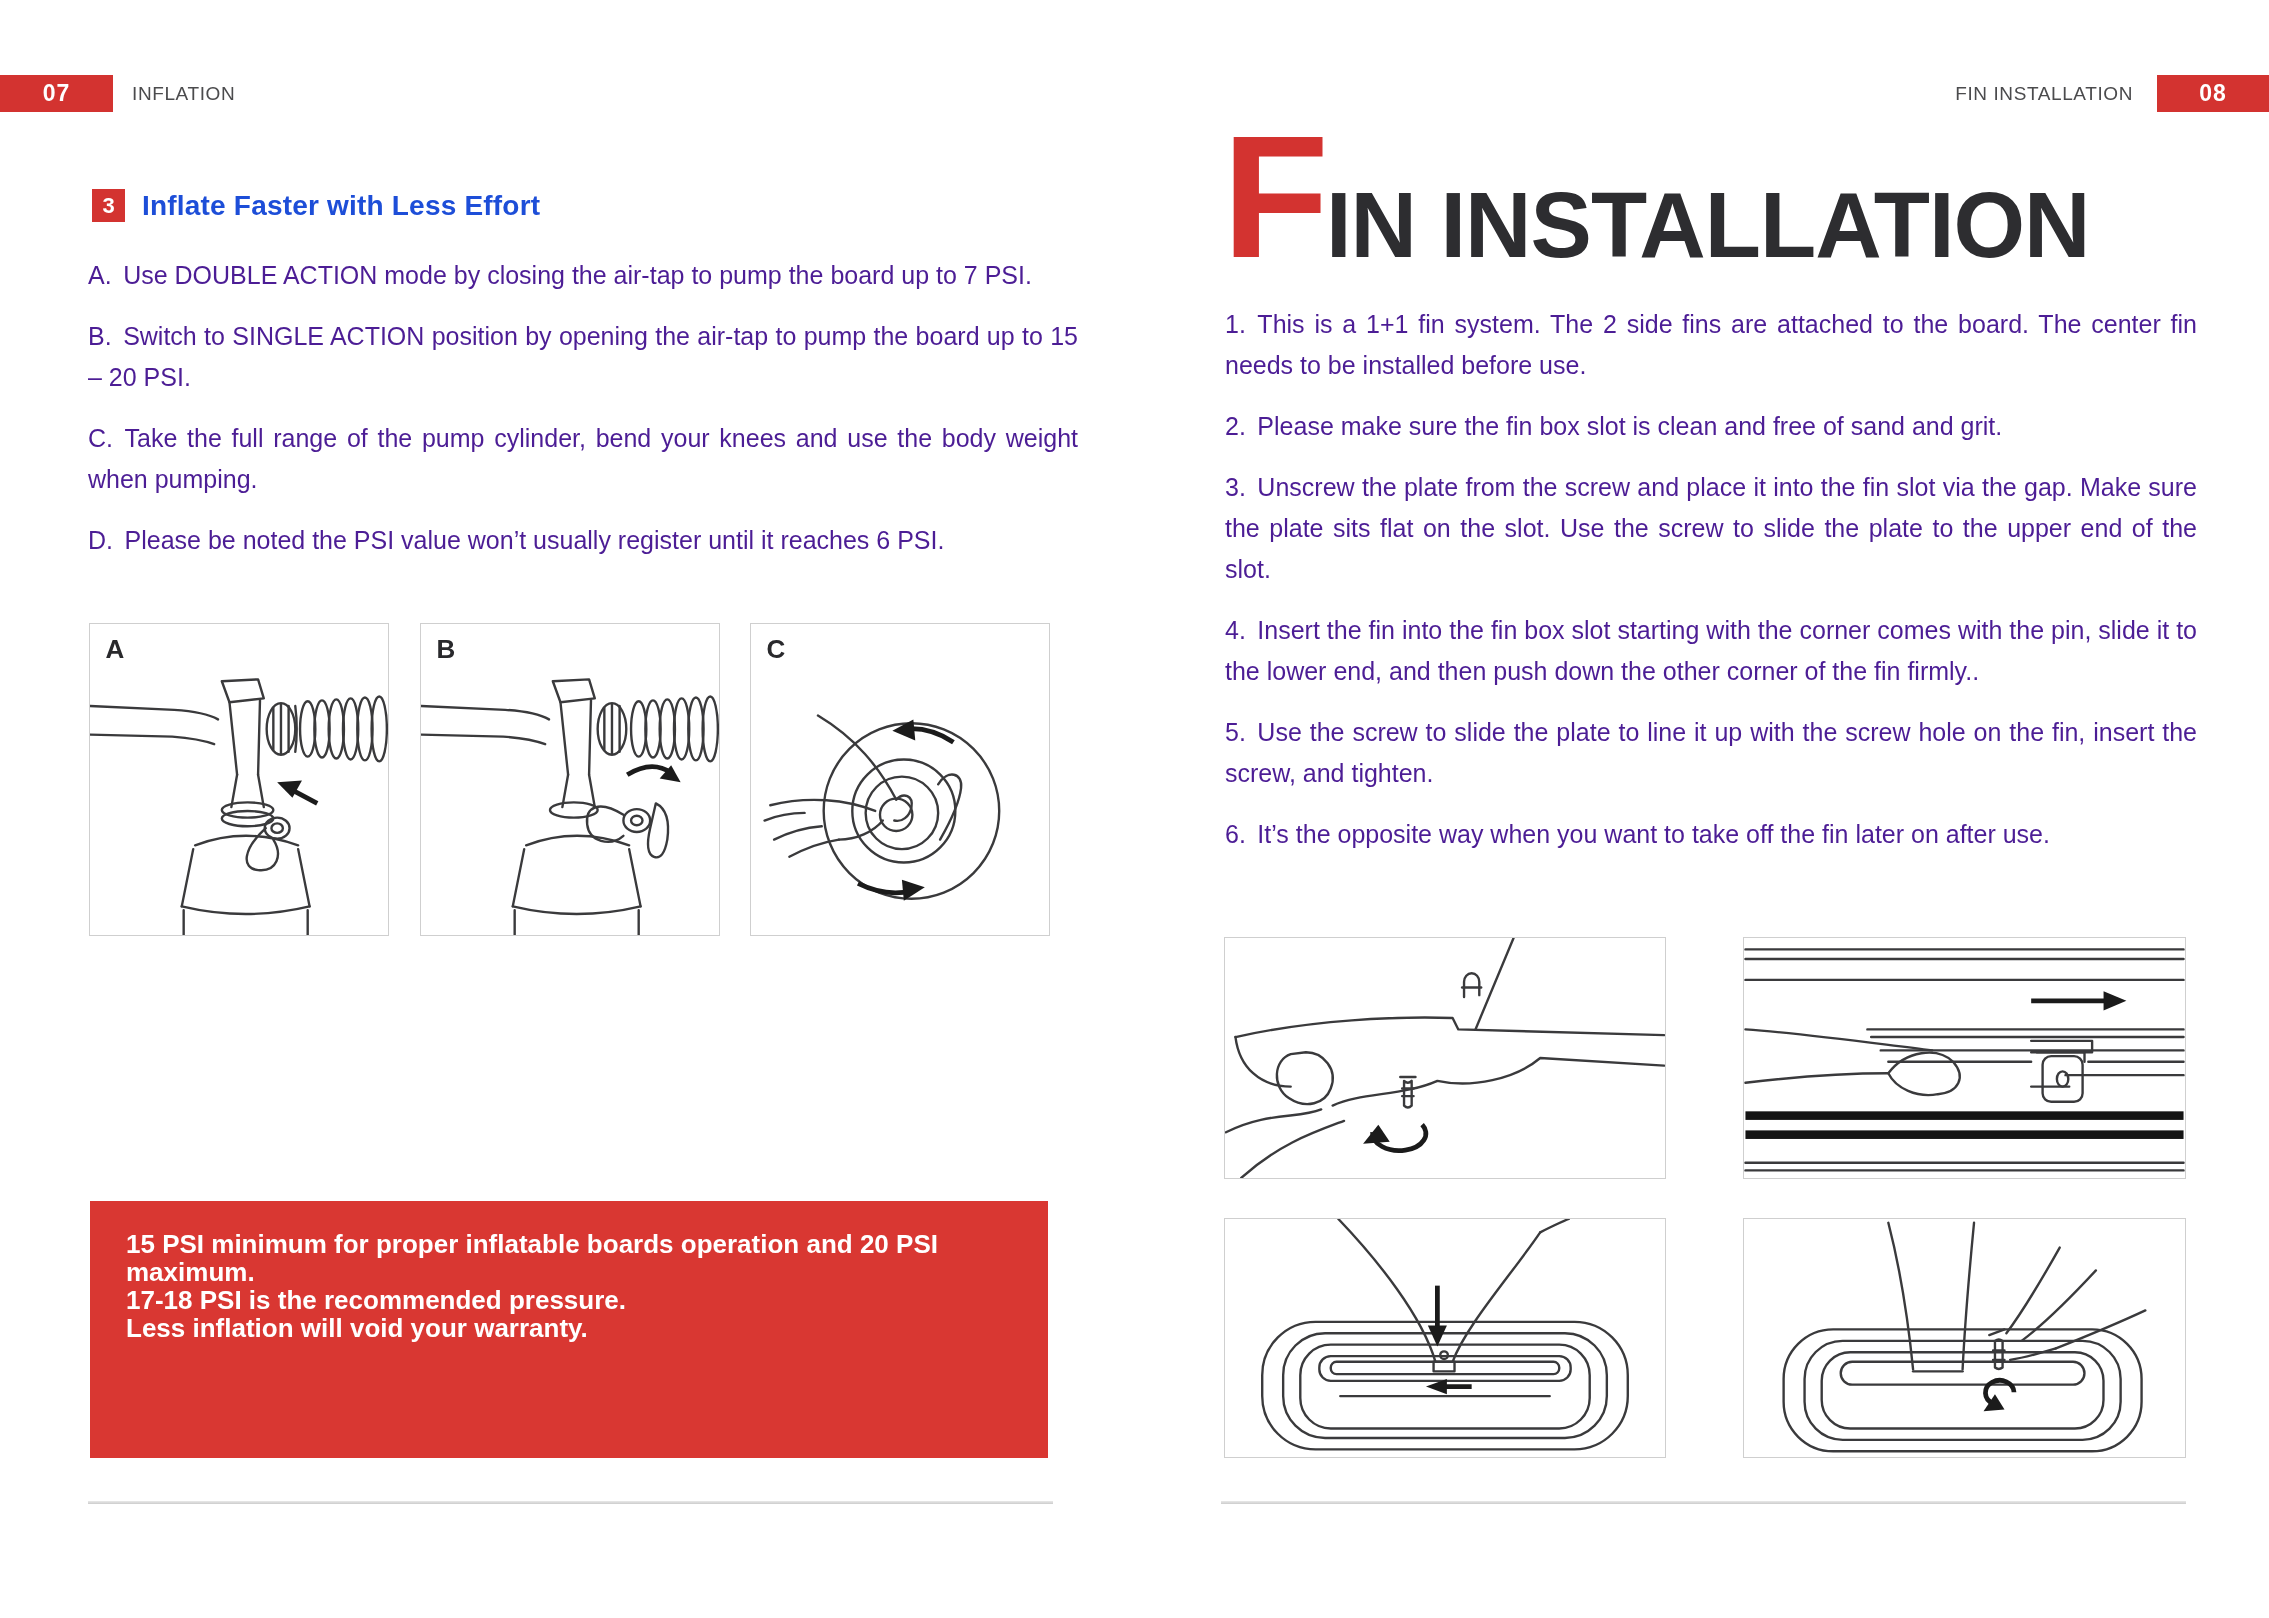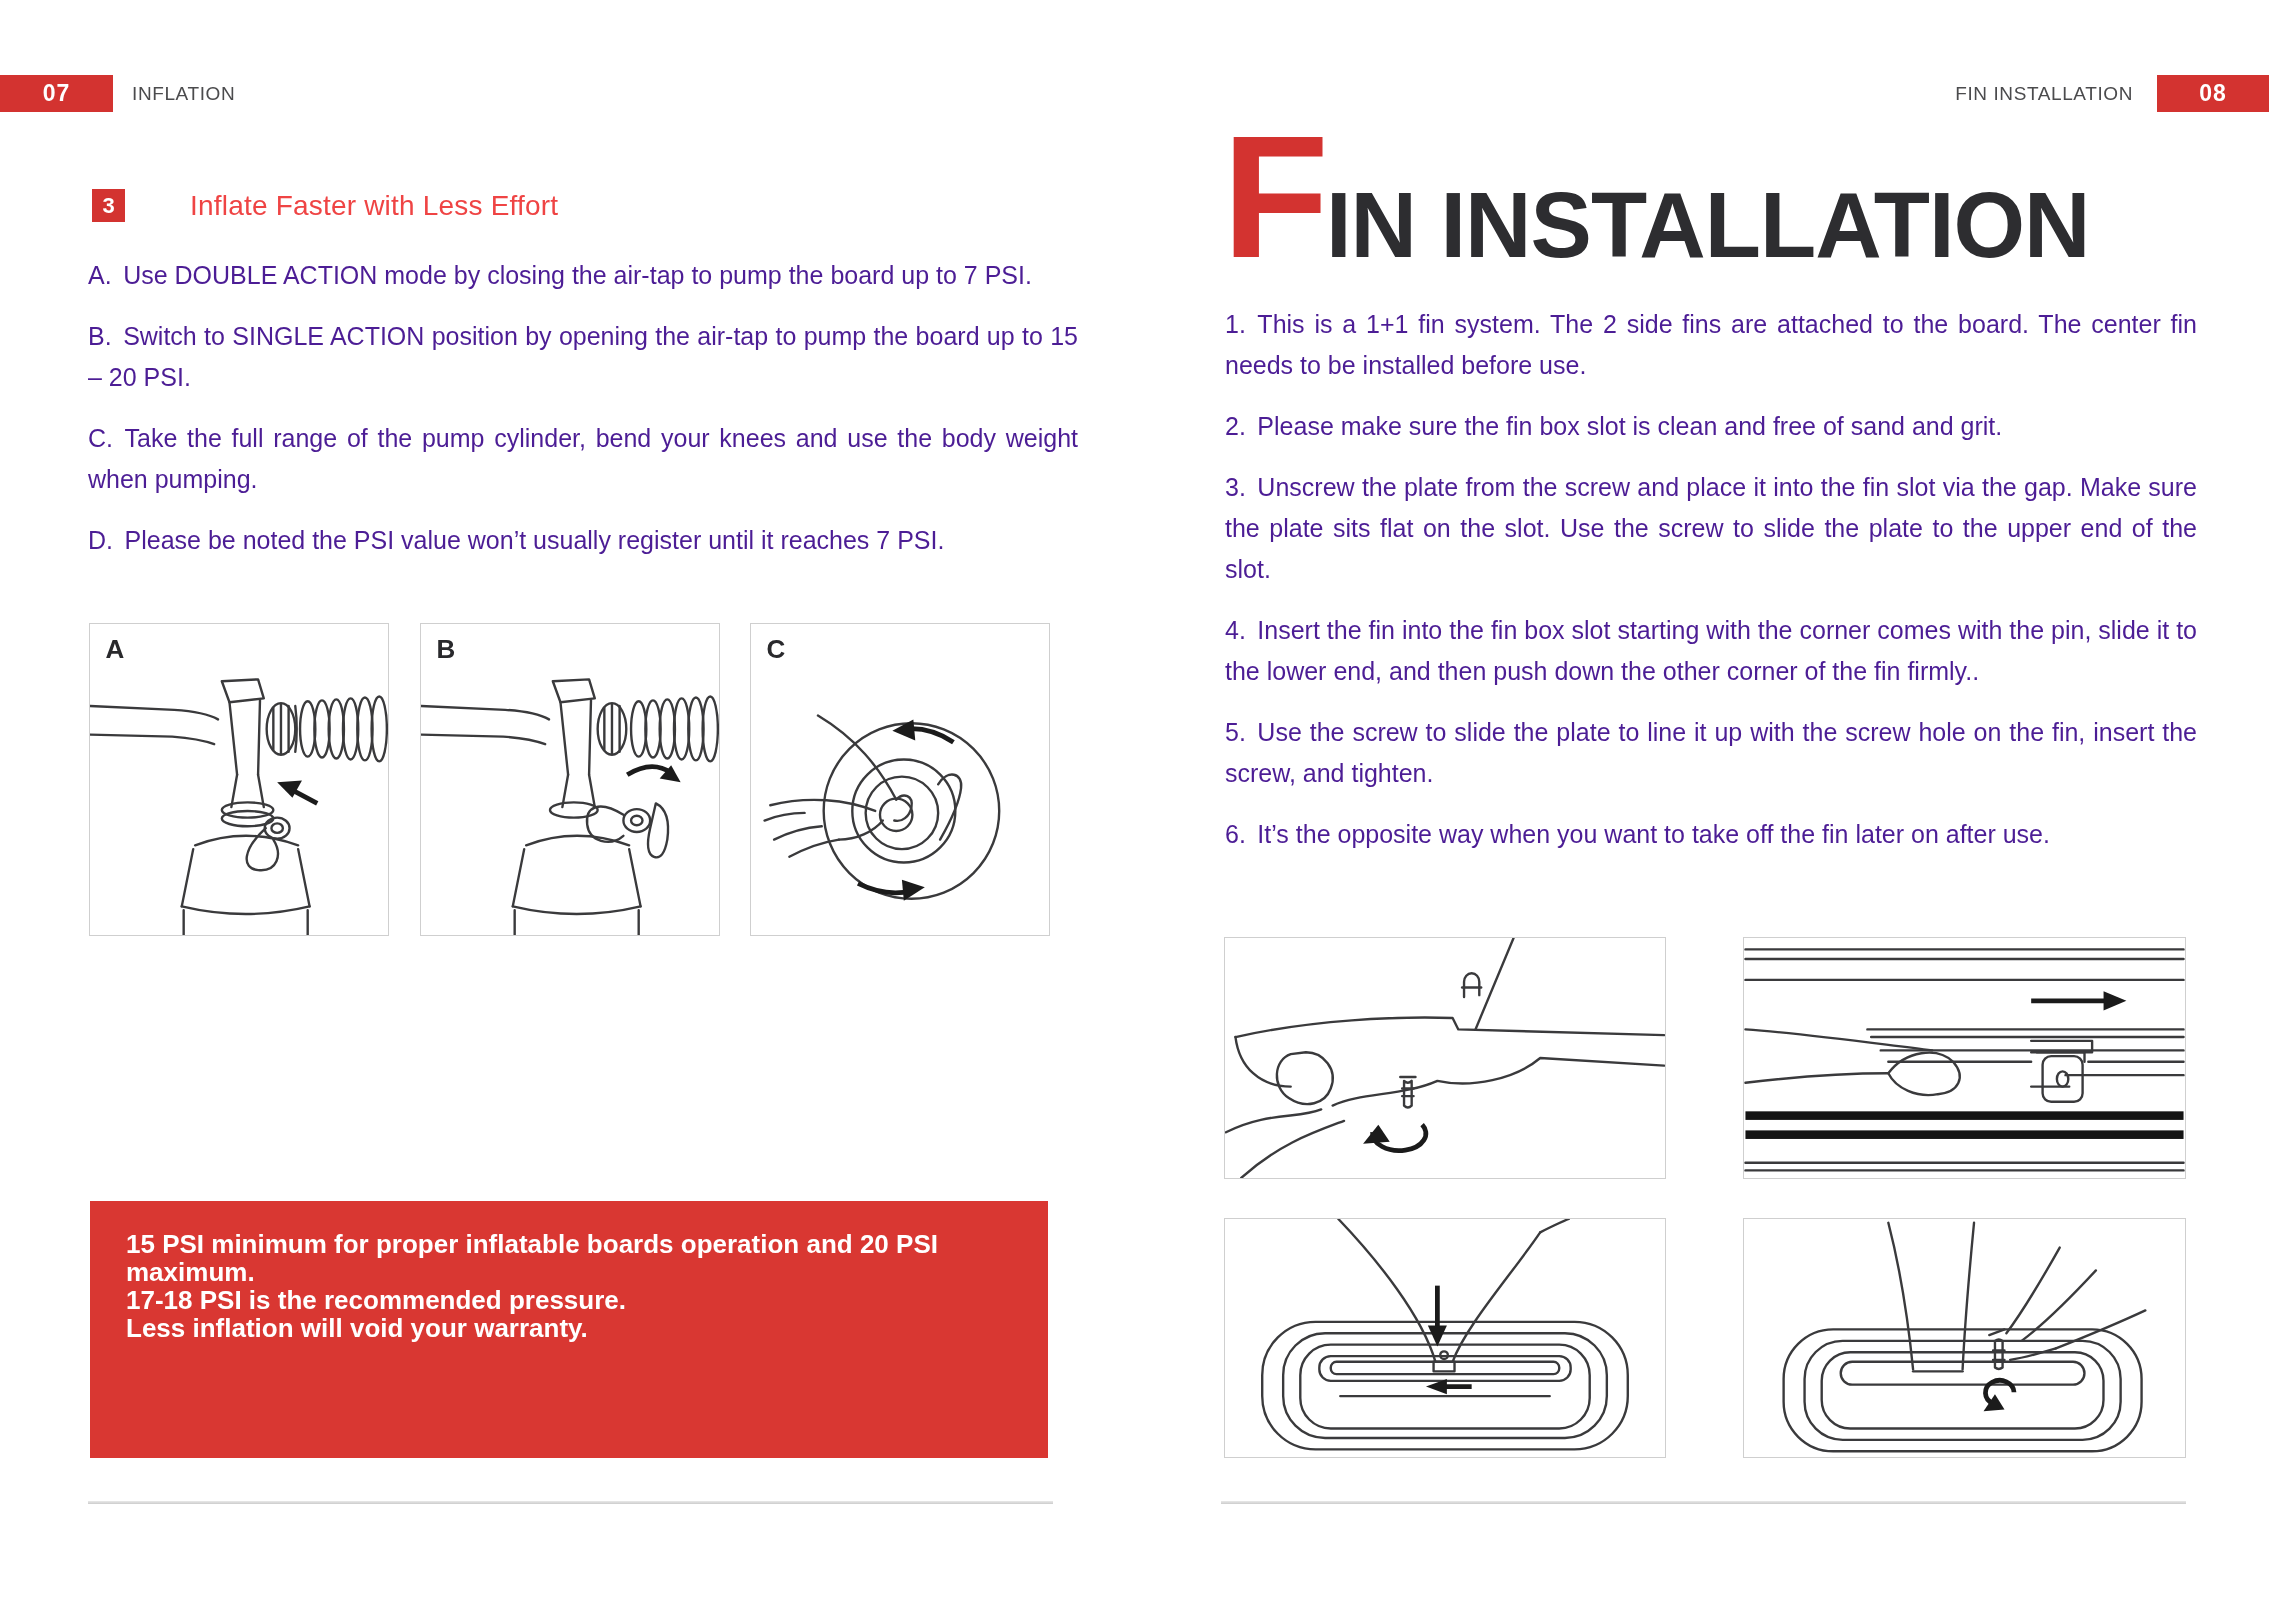--- a/index.html
+++ b/index.html
@@ -32,21 +32,21 @@
 
   
   .section-badge {
     position:absolute; left:92px; top:189px; width:33px; height:33px;
     background:#d33330; color:#fff; font-size:22px; font-weight:bold;
     display:flex; align-items:center; justify-content:center;
   }
   .section-title {
     position:absolute; left:142px; top:189px; height:33px;
     display:flex; align-items:center;
-    font-size:28px; font-weight:normal; color:#ef4444; letter-spacing:0.2px;margin-left:48px;
+    font-size:28px; font-weight:bold; color:#1d4ed8; letter-spacing:0.2px;
   }
 
   
   .body-copy { position:absolute; }
   .body-copy p {
     font-size:25px; line-height:41px; color:#4c1d95;
     text-align:justify; margin:0 0 20px 0;
   }
   .body-copy p:last-child { margin-bottom:0; }
   .step-label { margin-right:11.5px; }
@@ -112,21 +112,21 @@
     </div>
   <div class="header-label hl-left">INFLATION</div>
 
   <div class="section-badge">3</div>
   <div class="section-title">Inflate Faster with Less Effort</div>
 
   <div class="body-copy copy-left">
     <p><span class="step-label">A.</span><span>Use DOUBLE ACTION mode by closing the air-tap to pump the board up to 7 PSI.</span></p>
     <p><span class="step-label">B.</span><span>Switch to SINGLE ACTION position by opening the air-tap to pump the board up to 15 – 20 PSI.</span></p>
     <p><span class="step-label">C.</span><span>Take the full range of the pump cylinder, bend your knees and use the body weight when pumping.</span></p>
-    <p><span class="step-label">D.</span><span>Please be noted the PSI value won’t usually register until it reaches 7 PSI.</span></p>
+    <p><span class="step-label">D.</span><span>Please be noted the PSI value won’t usually register until it reaches 6 PSI.</span></p>
   </div>
 
   <div class="fig figA">
     <span class="fig-label">A</span>
     <svg viewBox="0 0 312 326">
       <g class="lineart">
         <path d="M0,86 L88,90 Q120,92 134,100"></path>
         <path d="M0,116 L86,118 Q114,120 130,126"></path>
         <path d="M138,60 L176,58 L182,78 L146,82 Z"></path>
         <path d="M146,82 L154,158 M178,80 L176,158"></path>

